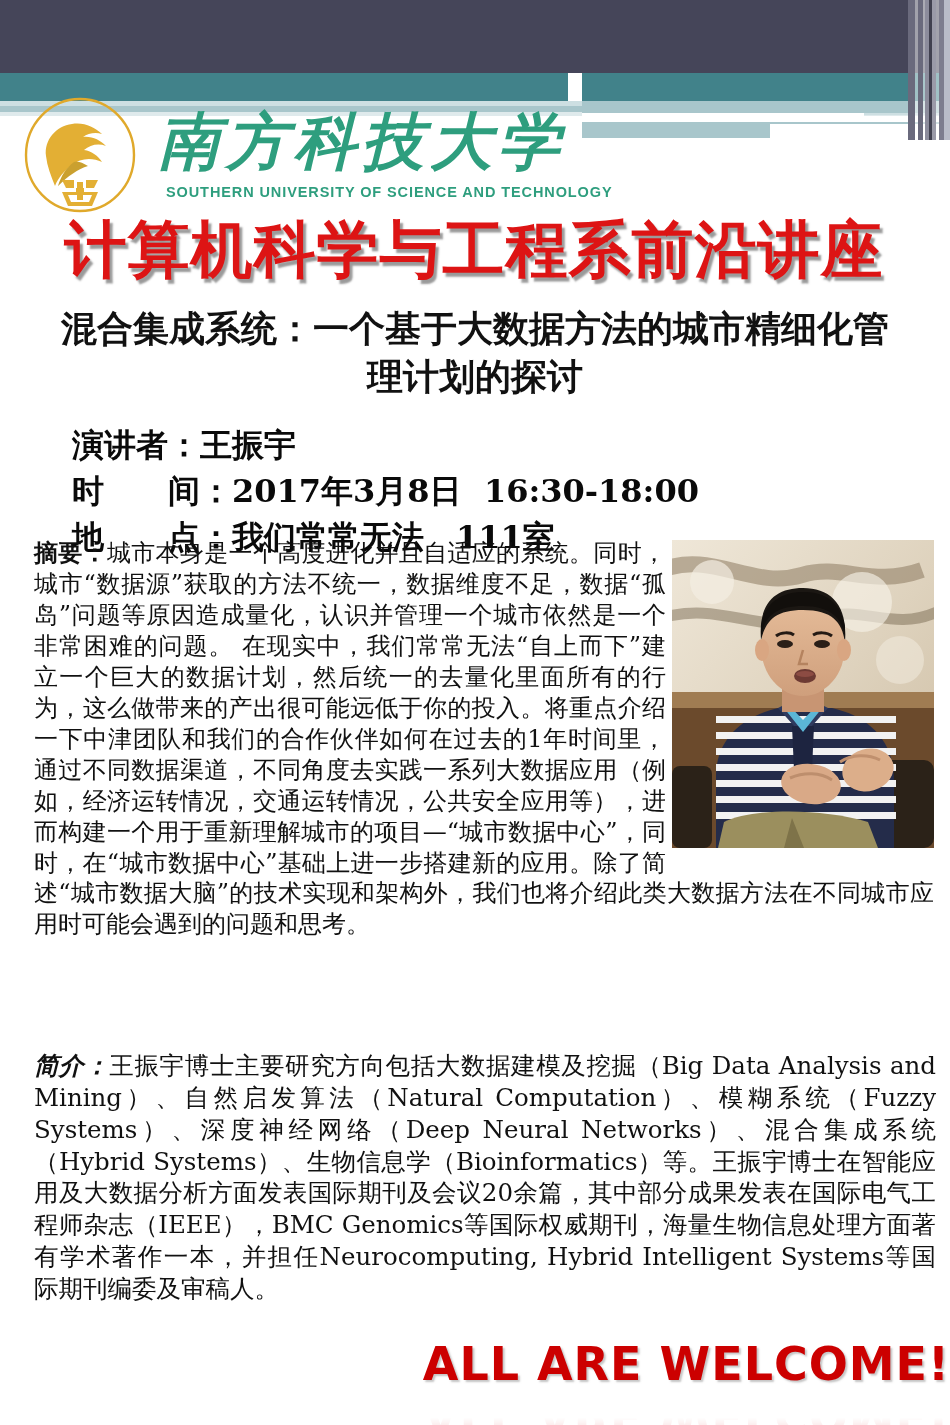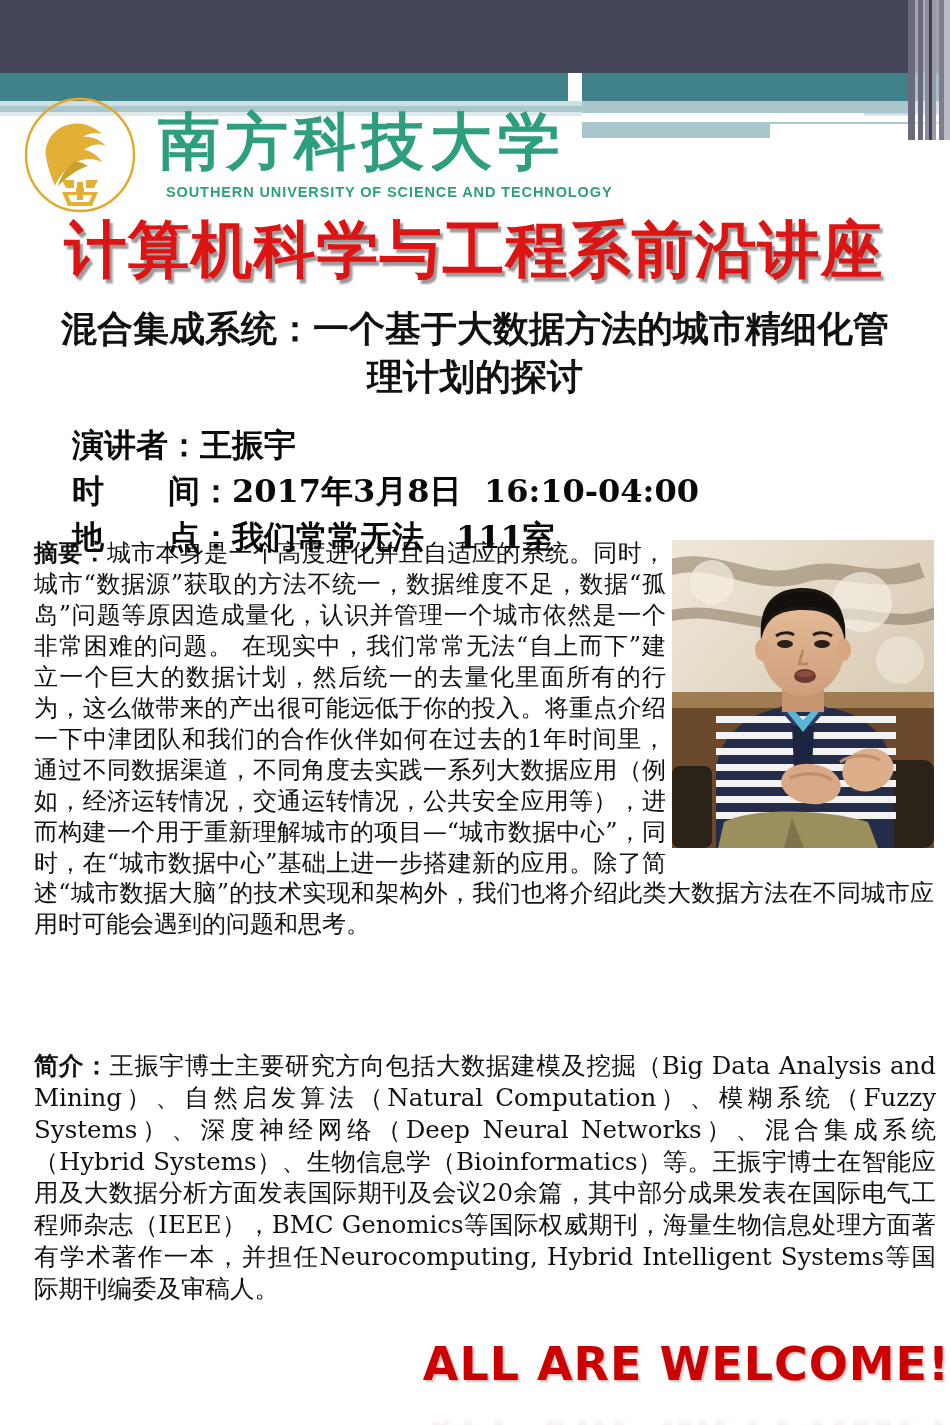--- a/index.html
+++ b/index.html
@@ -34,21 +34,21 @@
 
   .vstripes { position:absolute; top:0; left:908px; width:42px; height:140px; }
   .vs { position:absolute; top:0; height:140px; }
 
   
   .logo-row { position:absolute; top:96px; left:18px; width:540px; height:118px; }
   .logo-mark { position:absolute; top:0; left:0; width:124px; height:118px; }
   .logo-cn {
     position:absolute; left:140px; top:4px;
     font-family:"Liberation Serif", serif;
-    font-size:62px; font-weight:bold; 
+    font-size:62px; font-weight:bold; font-style:italic;
     color:#2e9e7e; letter-spacing:6px; white-space:nowrap;
   }
   .logo-en {
     position:absolute; left:148px; top:88px;
     font-family:"Liberation Sans", sans-serif;
     font-size:14.5px; font-weight:bold; color:#2e9e7e;
     letter-spacing:0.9px; white-space:nowrap;
   }
 
   
@@ -99,21 +99,21 @@
     shape-outside:margin-box;
   }
   .bio-block {
     position:absolute; top:1050px; left:34px; width:902px;
     font-family:"DejaVu Serif", serif;
     font-size:24.5px; color:#111111;
     line-height:1.30;
     text-align:justify;
     text-justify:inter-character;
   }
-  .bio-block b { font-weight:bold; }
+  .bio-block b { font-weight:bold;font-style:italic; }
 
   
   .photo {
     position:relative; width:100%; height:100%;
     overflow:hidden; background:#cbbba6;
   }
   
   .welcome-wrap { position:absolute; top:1337px; left:0; width:950px; height:88px; text-align:right; }
   .welcome {
     font-family:"DejaVu Sans", sans-serif;
@@ -190,21 +190,21 @@
     <div class="logo-cn">南方科技大学</div>
     <div class="logo-en">SOUTHERN UNIVERSITY OF SCIENCE AND TECHNOLOGY</div>
   </div>
 
   <div class="main-title">计算机科学与工程系前沿讲座</div>
 
   <div class="subtitle">混合集成系统：一个基于大数据方法的城市精细化管理计划的探讨</div>
 
   <div class="info">
     <div class="info-line">演讲者：王振宇</div>
-    <div class="info-line">时　　间：2017年3月8日  16:10-04:00</div>
+    <div class="info-line">时　　间：2017年3月8日  16:30-18:00</div>
     <div class="info-line">地　　点：我们常常无法　111室</div>
   </div>
 
   <div class="abstract-block">
     <div class="photo-float">
       <div class="photo">
         <svg width="262" height="308" viewBox="0 0 262 308" xmlns="http://www.w3.org/2000/svg">
           <defs>
             <linearGradient id="bgw" x1="0" y1="0" x2="1" y2="1">
               <stop offset="0%" stop-color="#efe7d8"></stop>

